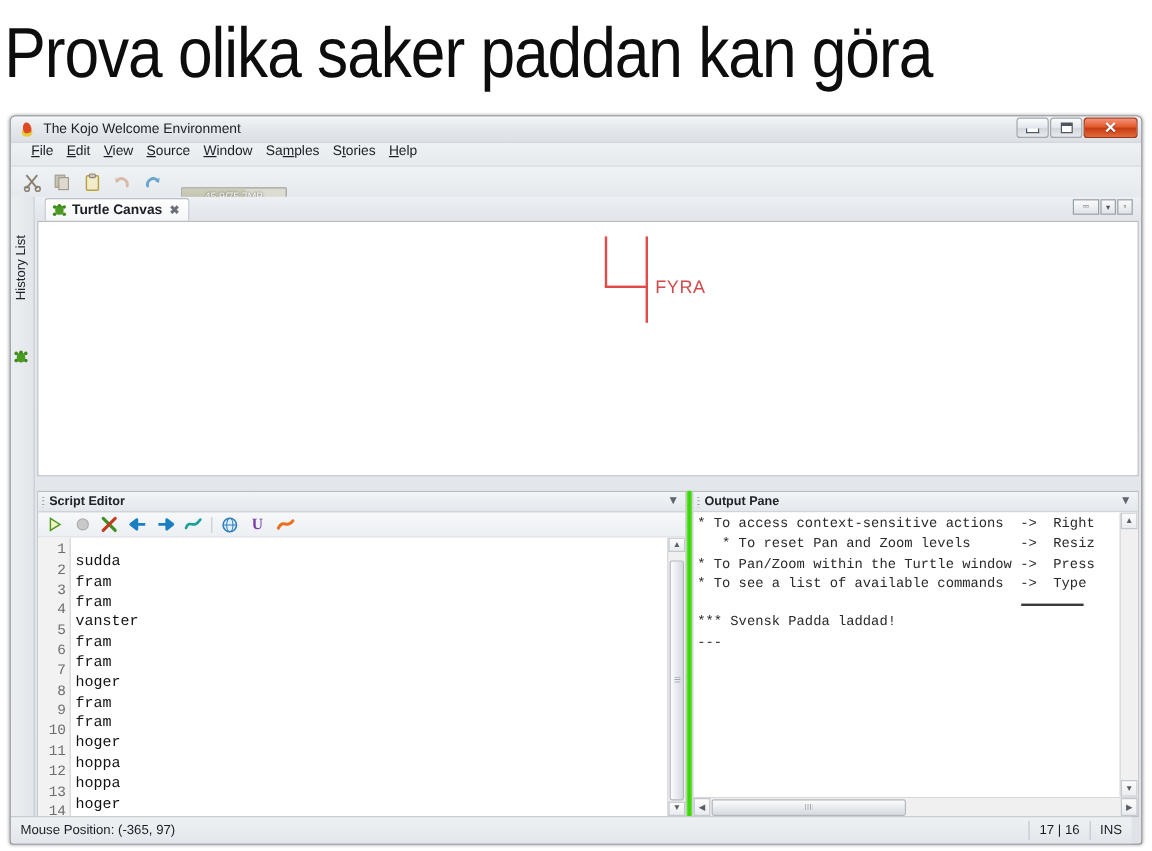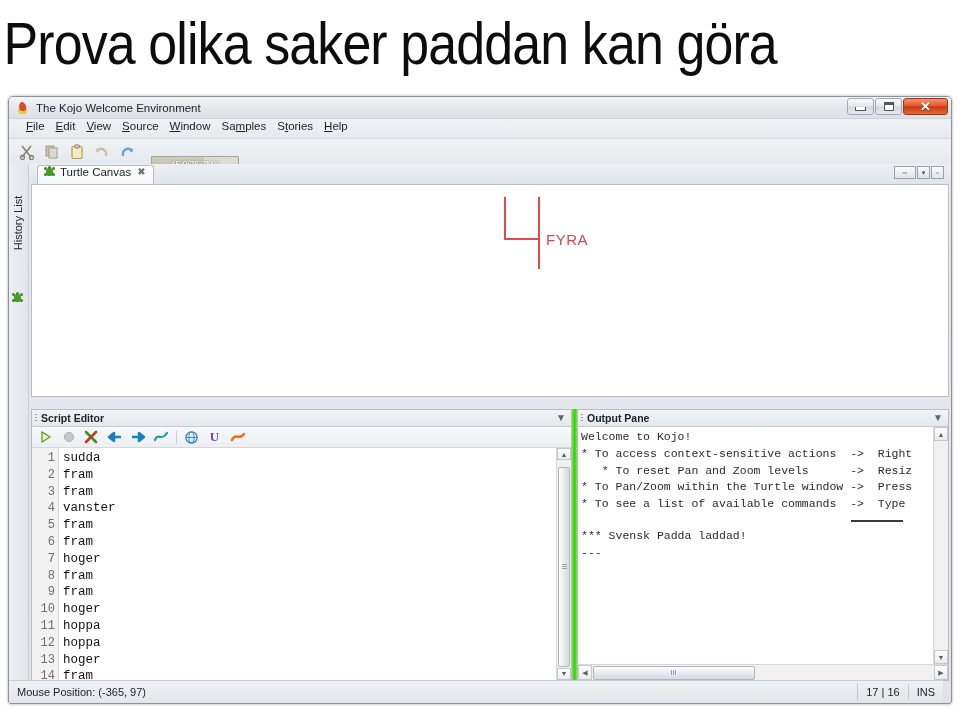--- a/index.html
+++ b/index.html
@@ -238,24 +238,25 @@
     display: flex; align-items: flex-end;
   }
   #canvas-tab {
     margin-left: 8px;
     height: 19px;
     padding: 0 7px 0 6px;
     background: linear-gradient(to bottom, #ffffff, #f4f6f8);
     border: 1px solid #b9bec5;
     border-bottom: none;
     border-radius: 3px 3px 0 0;
-    display: flex; 
+    display: flex; align-items: center;
     font-size: 11.5px;
     color: #1b1f25;
     box-sizing: border-box;
+    font-weight: bold;
   }
   .turtle-ico {
     width: 11px; height: 11px;
     margin-right: 5px;
     position: relative;
     flex: 0 0 auto;
   }
   .turtle-ico .shell {
     position: absolute; left: 2px; top: 1.5px;
     width: 7px; height: 8px;
@@ -421,21 +422,21 @@
   }
   #gutter div {
     font-family: "Liberation Mono", monospace;
     font-size: 12px;
     line-height: 16.8px;
     color: #6e6e6e;
     padding-right: 3px;
   }
   #code {
     flex: 1 1 auto;
-    padding-top: 2px;
+    padding-top: 12px;
     padding-left: 4px;
     overflow: hidden;
     min-width: 0;
   }
   #code div {
     font-family: "Liberation Mono", monospace;
     font-size: 12.5px;
     line-height: 16.8px;
     color: #111111;
     white-space: pre;
@@ -789,21 +790,20 @@
         <div id="green-splitter"></div>
 
         <div class="pane" id="output-pane">
           <div class="pane-header">
             <div class="grip-dots"></div>
             <span>Output Pane</span>
             <span class="pin">▼</span>
           </div>
           <div id="output-body">
             <div id="output-text">
-              <div>Welcome to Kojo!</div>
               <div>* To access context-sensitive actions  -&gt;  Right</div>
               <div>   * To reset Pan and Zoom levels      -&gt;  Resiz</div>
               <div>* To Pan/Zoom within the Turtle window -&gt;  Press</div>
               <div>* To see a list of available commands  -&gt;  Type </div>
               <div id="output-rule"></div>
               <div>*** Svensk Padda laddad!</div>
               <div>---</div>
             </div>
             <div class="vscroll">
               <div class="arrow">▲</div>

